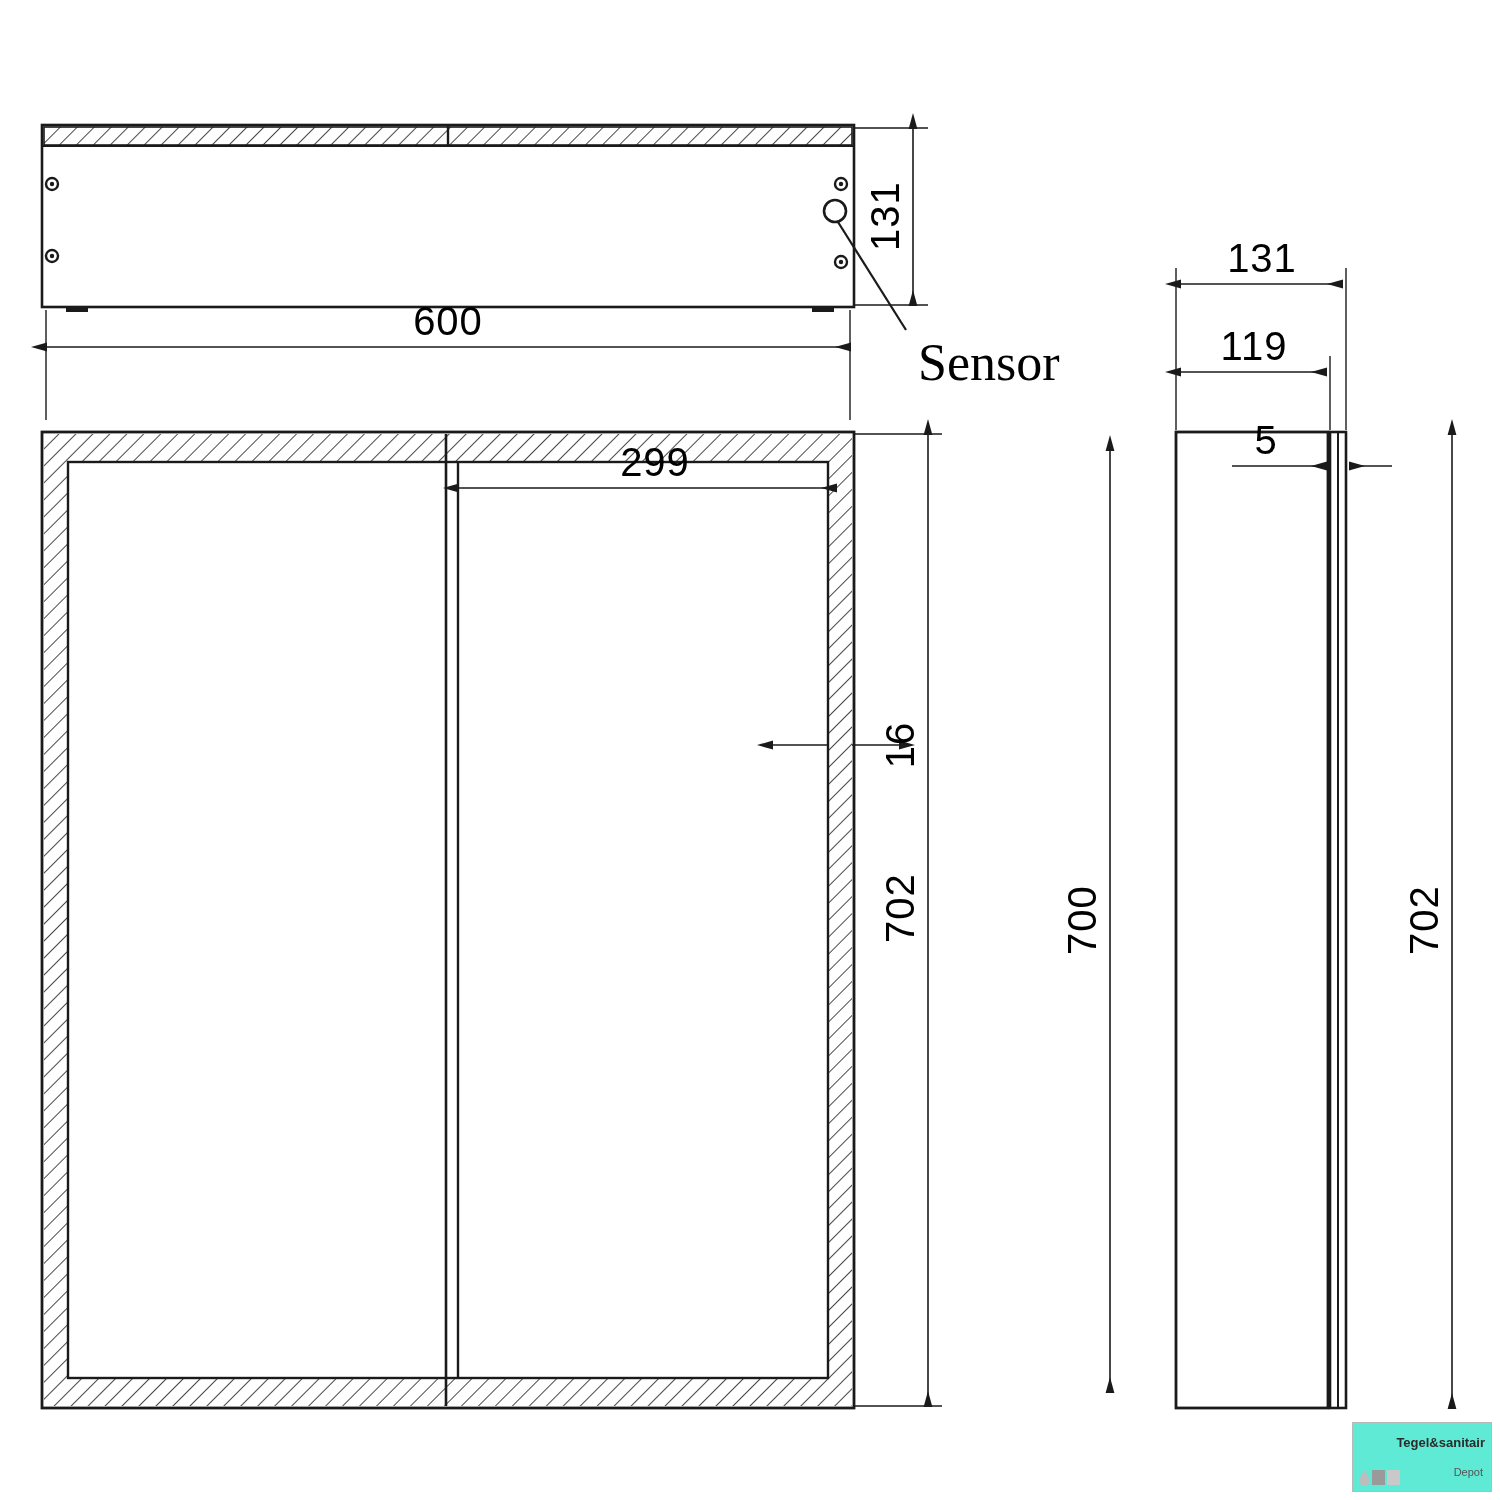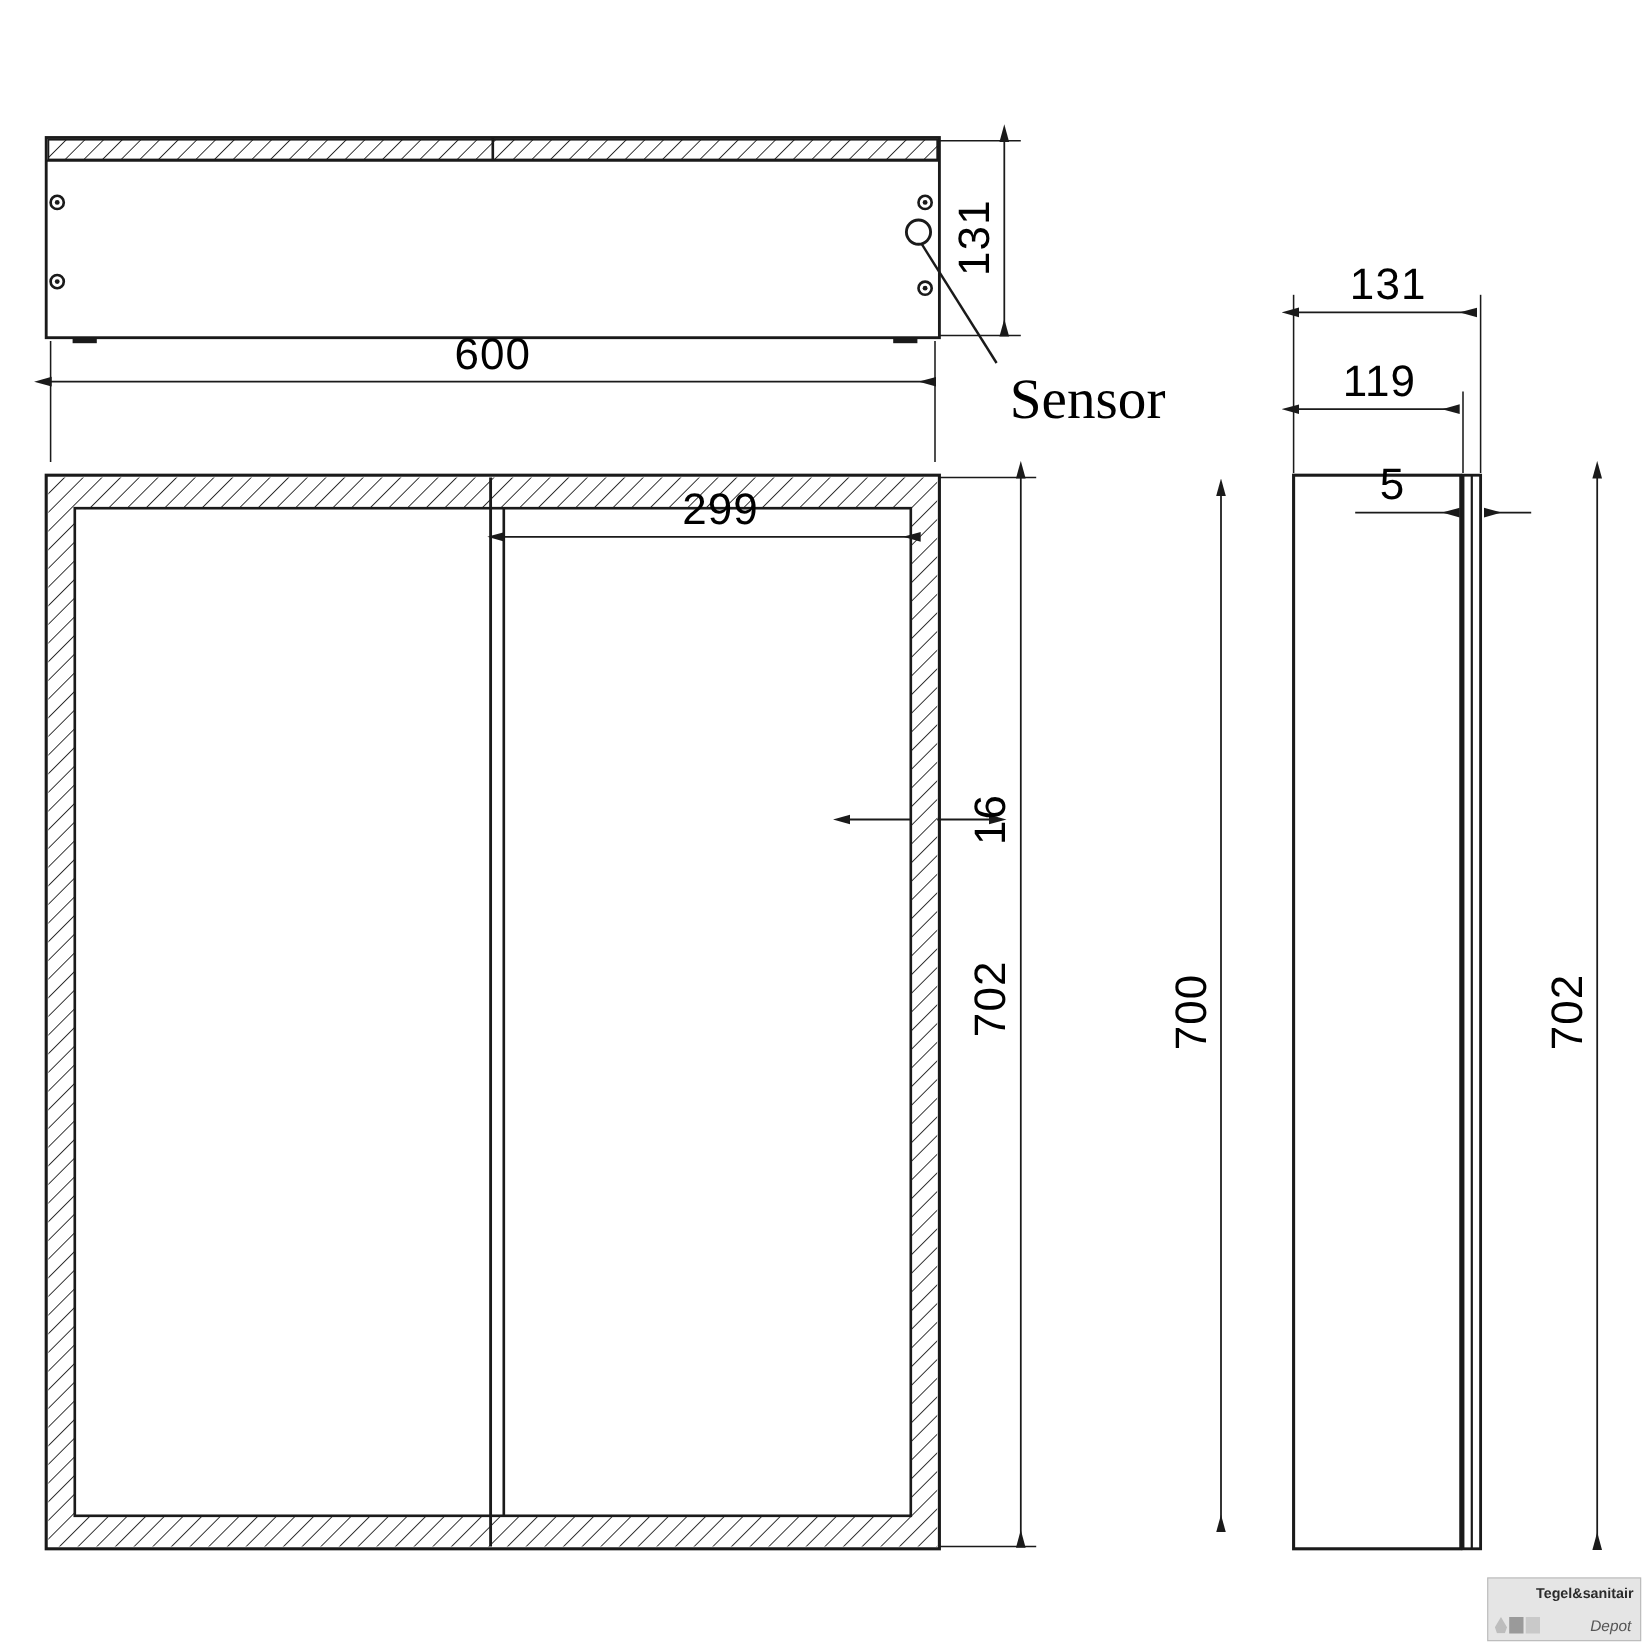--- a/index.html
+++ b/index.html
@@ -36,23 +36,23 @@
   .sensorlabel {
     font-family: "Liberation Serif", serif;
     font-size: 52px;
     fill: #000000;
   }
   .logo-box {
     position: absolute;
     right: 8px;
     bottom: 8px;
     width: 140px;
-    height: 58px;
+    height: 70px;
     border: 1px solid #b9b9b9;
-    background: #e5e5e5;
+    background: #5eead4;
     box-sizing: border-box;
   }
   .logo-inner {
     position: absolute;
     left: 0; top: 0; right: 0; bottom: 0;
     display: flex;
     flex-direction: column;
     align-items: flex-end;
     justify-content: center;
     padding: 4px 6px 4px 4px;
@@ -61,26 +61,25 @@
   .logo-title {
     font-family: "Liberation Sans", sans-serif;
     font-size: 13px;
     font-weight: bold;
     color: #2b2b2b;
     line-height: 14px;
     white-space: nowrap;
   }
   .logo-sub {
     font-family: "Liberation Sans", sans-serif;
-    font-size: 14px;
+    font-size: 11px;
     color: #555555;
     line-height: 13px;
     margin-top: 16px;
     margin-right: 2px;
-    font-style: italic;
   }
   .logo-marks {
     position: absolute;
     left: 6px;
     bottom: 6px;
     display: flex;
     align-items: flex-end;
     gap: 2px;
   }
   .logo-drop {

